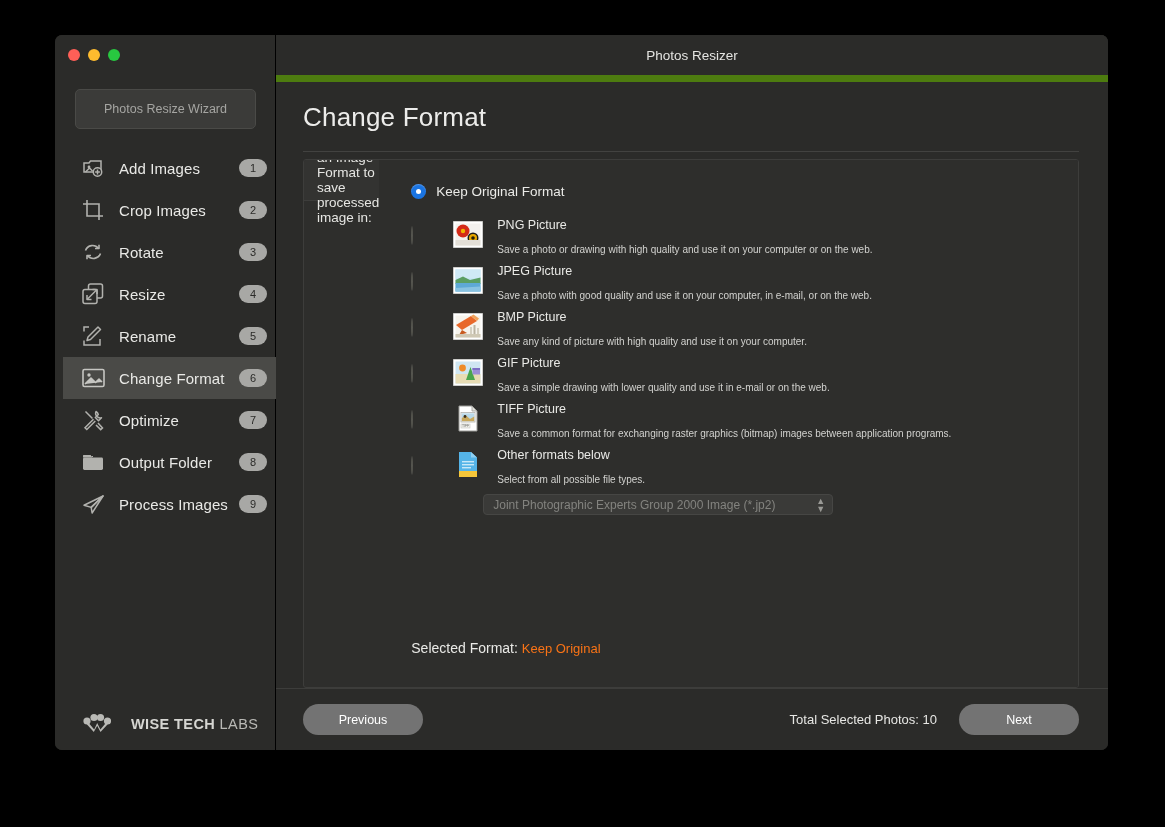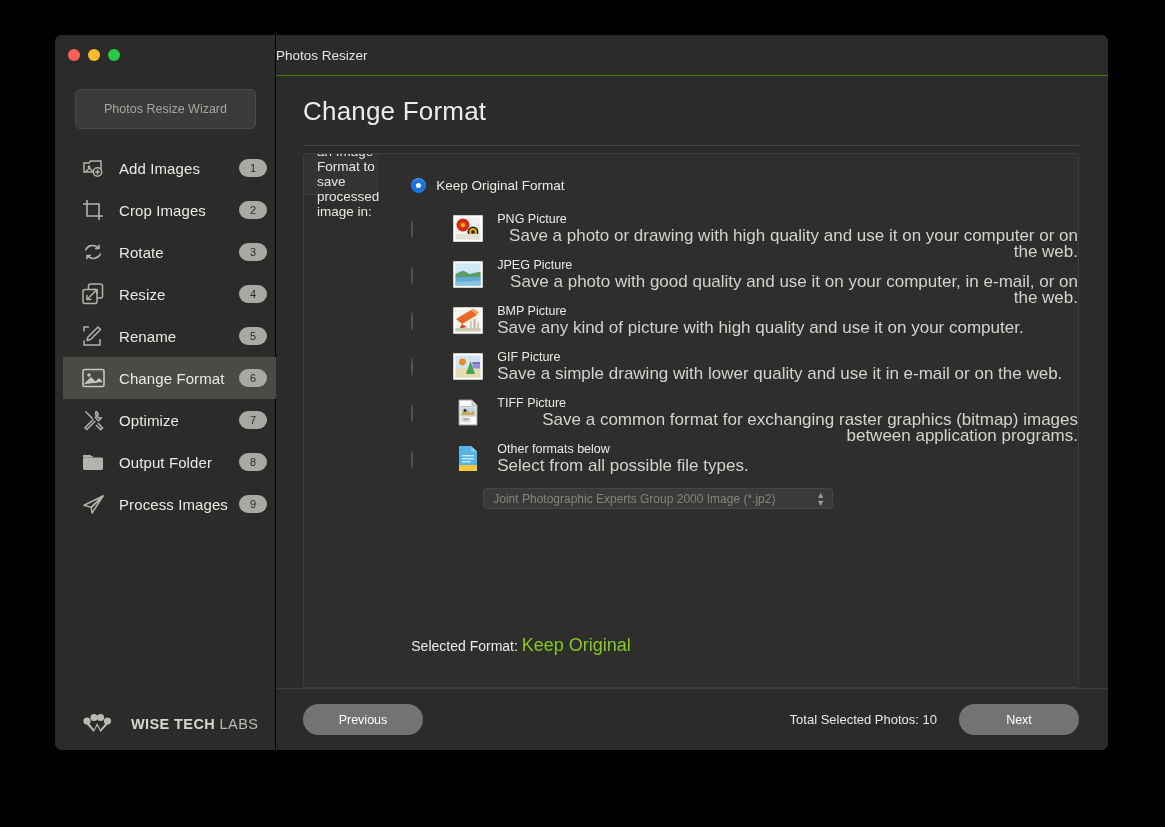--- a/index.html
+++ b/index.html
@@ -137,24 +137,24 @@
     position: relative;
     background: #2b2b29;
     display: flex;
     flex-direction: column;
   }
 
   #titlebar {
     height: 40px;
     flex: 0 0 40px;
     background: #2b2b29;
-    border-bottom: 1px solid #4d7c0f;
-    display: flex;
-    align-items: center;
-    justify-content: flex-start;
+    border-bottom: 7px solid #4d7c0f;
+    display: flex;
+    align-items: center;
+    justify-content: center;
     color: #e4e4e1;
     font-size: 13.5px;
   }
 
   #page-title {
     color: #ececea;
     font-size: 26px;
     font-weight: normal;
     margin: 20px 0 0 27px;
     letter-spacing: 0.2px;
@@ -261,24 +261,23 @@
     margin-left: 12px;
     padding-top: 1px;
   }
   .fmt-title {
     color: #e9e9e6;
     font-size: 12.5px;
     line-height: 16px;
   }
   .fmt-desc {
     color: #d2d2cf;
-    font-size: 17px;
+    font-size: 10px;
     line-height: 16px;
-    margin-top: 1px;
-    text-align: right;
+    margin-top: 9px;
   }
 
   #other-dropdown {
     margin-left: 104px;
     margin-top: 2px;
     width: 350px;
     height: 21px;
     background: #3a3a38;
     border: 1px solid #464644;
     border-radius: 4px;
@@ -302,22 +301,22 @@
   }
 
   #selected-format {
     position: absolute;
     left: 32px;
     bottom: 31px;
     color: #eaeae7;
     font-size: 14px;
   }
   #selected-format .val {
-    font-size: 18px;
-    color: #84cc16;
+    font-size: 13px;
+    color: #f97316;
   }
 
   #footer {
     flex: 0 0 62px;
     height: 62px;
     border-top: 1px solid #3d3d3b;
     display: flex;
     align-items: center;
     padding: 0 29px 0 27px;
     box-sizing: border-box;

